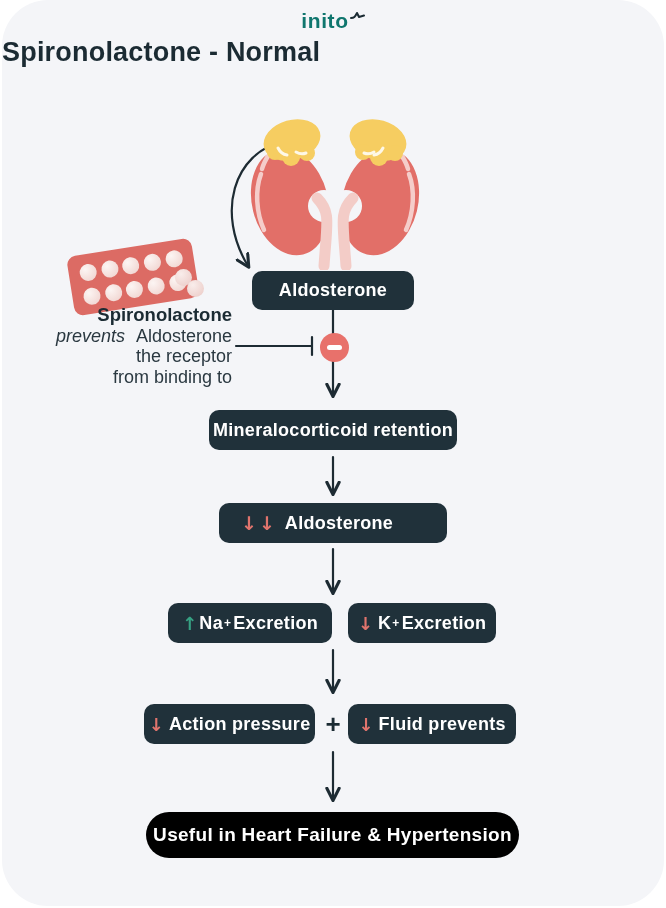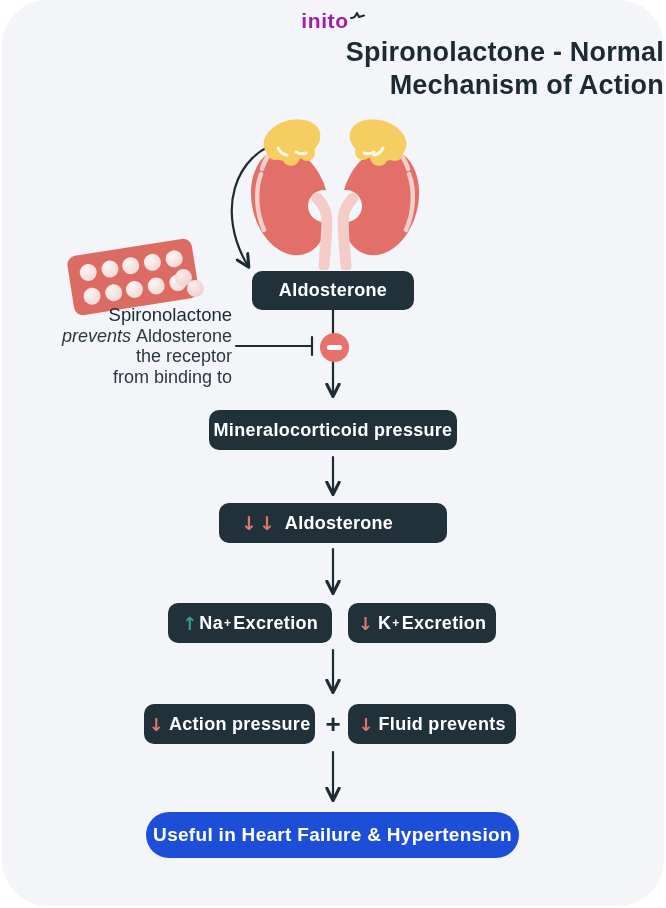--- a/index.html
+++ b/index.html
@@ -6,22 +6,22 @@
   body {
     width:666px; height:908px; position:relative; background:#ffffff;
     font-family:"Liberation Sans", sans-serif; overflow:hidden;
   }
   .card {
     position:absolute; left:2px; top:0; width:662px; height:906px;
     background:#F4F5F8; border-radius:46px; overflow:hidden;
   }
   
   .logo-row { position:absolute; top:9px; left:0; width:100%; display:flex; justify-content:center; align-items:flex-start; gap:1px; }
-  .logo-text { font-size:21px; font-weight:700; letter-spacing:.6px; color:#a21caf; }
-  .title { position:absolute; top:36px; left:0; width:100%; text-align:right;
+  .logo-text { font-size:21px; font-weight:700; letter-spacing:.6px; color:#0f766e; }
+  .title { position:absolute; top:36px; left:0; width:100%; text-align:left;
     font-size:27px; line-height:33px; font-weight:800; color:#1B2B33; letter-spacing:.2px; }
   
   .connectors { position:absolute; left:0; top:0; width:662px; height:906px; z-index:5; pointer-events:none; }
   
   .kidneys { position:absolute; left:238px; top:110px; width:190px; height:160px; z-index:6; }
   
   .dark-box { position:absolute; background:#20313A; border-radius:10px; color:#ffffff;
     font-weight:700; font-size:18px; letter-spacing:.3px;
     display:flex; align-items:center; justify-content:center; z-index:10; }
   .box-aldosterone { left:250px; top:271px; width:162px; height:39px; }
@@ -40,52 +40,51 @@
   
   .plus { position:absolute; left:315px; top:704px; width:32px; height:40px; z-index:10;
     display:flex; align-items:center; justify-content:center; font-size:26px; font-weight:800; color:#1B2B33; }
   
   .minus-circle { position:absolute; left:318px; top:333px; width:29px; height:29px; border-radius:50%;
     background:#E8716B; display:flex; align-items:center; justify-content:center; z-index:12; }
   .minus-bar { width:15px; height:5px; border-radius:3px; background:#ffffff; }
   
   .annotation { position:absolute; left:16px; top:305px; width:214px; text-align:right;
     color:#2A3840; font-size:18px; line-height:20.5px; z-index:9; }
-  .annotation .b { font-weight:400; font-size:18.5px; color:#1B2B33; }
-  .annotation .i { font-style:italic; margin-right:5px; }
+  .annotation .b { font-weight:700; font-size:18.5px; color:#1B2B33; }
+  .annotation .i { font-style:italic; margin-right:11px; }
   
   .pack-wrap { position:absolute; left:62px; top:240px; width:150px; height:80px; z-index:8; }
   .pack { position:absolute; left:6px; top:7px; width:126px; height:60px; background:#DC6B64; border-radius:9px;
     transform:rotate(-9deg); display:grid; grid-template-columns:repeat(5,1fr); grid-template-rows:repeat(2,1fr);
     padding:6px 9px; box-sizing:border-box; align-items:center; justify-items:center; }
   .pill { width:17px; height:17px; border-radius:50%;
     background:radial-gradient(circle at 35% 30%, #FCF5F3 0%, #F2D9D5 75%); }
   .loose-pill { position:absolute; width:17px; height:17px; border-radius:50%;
     background:radial-gradient(circle at 35% 30%, #F9EDEB 0%, #EDD0CC 80%); }
   .lp1 { left:111px; top:29px; }
   .lp2 { left:123px; top:40px; }
   
   .outcome { position:absolute; left:144px; top:812px; width:373px; height:46px; z-index:10;
-    background:#1d4ed8; border-radius:23px; color:#ffffff; font-weight:800; font-size:19px; letter-spacing:.3px;
+    background:#000000; border-radius:23px; color:#ffffff; font-weight:800; font-size:19px; letter-spacing:.3px;
     display:flex; align-items:center; justify-content:center; }
 </style>
 </head>
 <body>
 
 <div class="card">
 
   <div class="logo-row">
     <span class="logo-text">inito</span>
     <svg width="15" height="12" viewBox="0 0 15 12">
       <path d="M1 9 C4 9 5 8 7 4 L9 8 L14 6.5" fill="none" stroke="#1B2B33" stroke-width="2" stroke-linecap="round" stroke-linejoin="round"></path>
     </svg>
   </div>
   <div class="title">
     <div>Spironolactone - Normal</div>
-    <div>Mechanism of Action</div>
   </div>
 
   <svg class="connectors" viewBox="0 0 662 906">
     <defs>
       <marker id="ah" viewBox="0 0 10 10" refX="8" refY="5" markerWidth="7" markerHeight="7" orient="auto-start-reverse">
         <path d="M1 1 L9 5 L1 9" fill="none" stroke="#1D2B33" stroke-width="2" stroke-linecap="round" stroke-linejoin="round"></path>
       </marker>
     </defs>
     <g stroke="#1D2B33" stroke-width="2.2" fill="none" stroke-linecap="round">
       <path d="M 282 141 C 231 153, 214 213, 246 266" marker-end="url(#ah)"></path>
@@ -162,21 +161,21 @@
 
   <div class="dark-box box-aldosterone">
     <span>Aldosterone</span>
   </div>
 
   <div class="minus-circle">
     <div class="minus-bar"></div>
   </div>
 
   <div class="dark-box box-receptor">
-    <span>Mineralocorticoid pressure</span>
+    <span>Mineralocorticoid retention</span>
   </div>
 
   <div class="dark-box box-lowaldo">
     <span class="dbl-down">↓↓</span>
     <span class="lowaldo-label">Aldosterone</span>
   </div>
 
   <div class="dark-box box-na">
     <span class="glyph-arrow up">↑</span>
     <span>Na</span>

